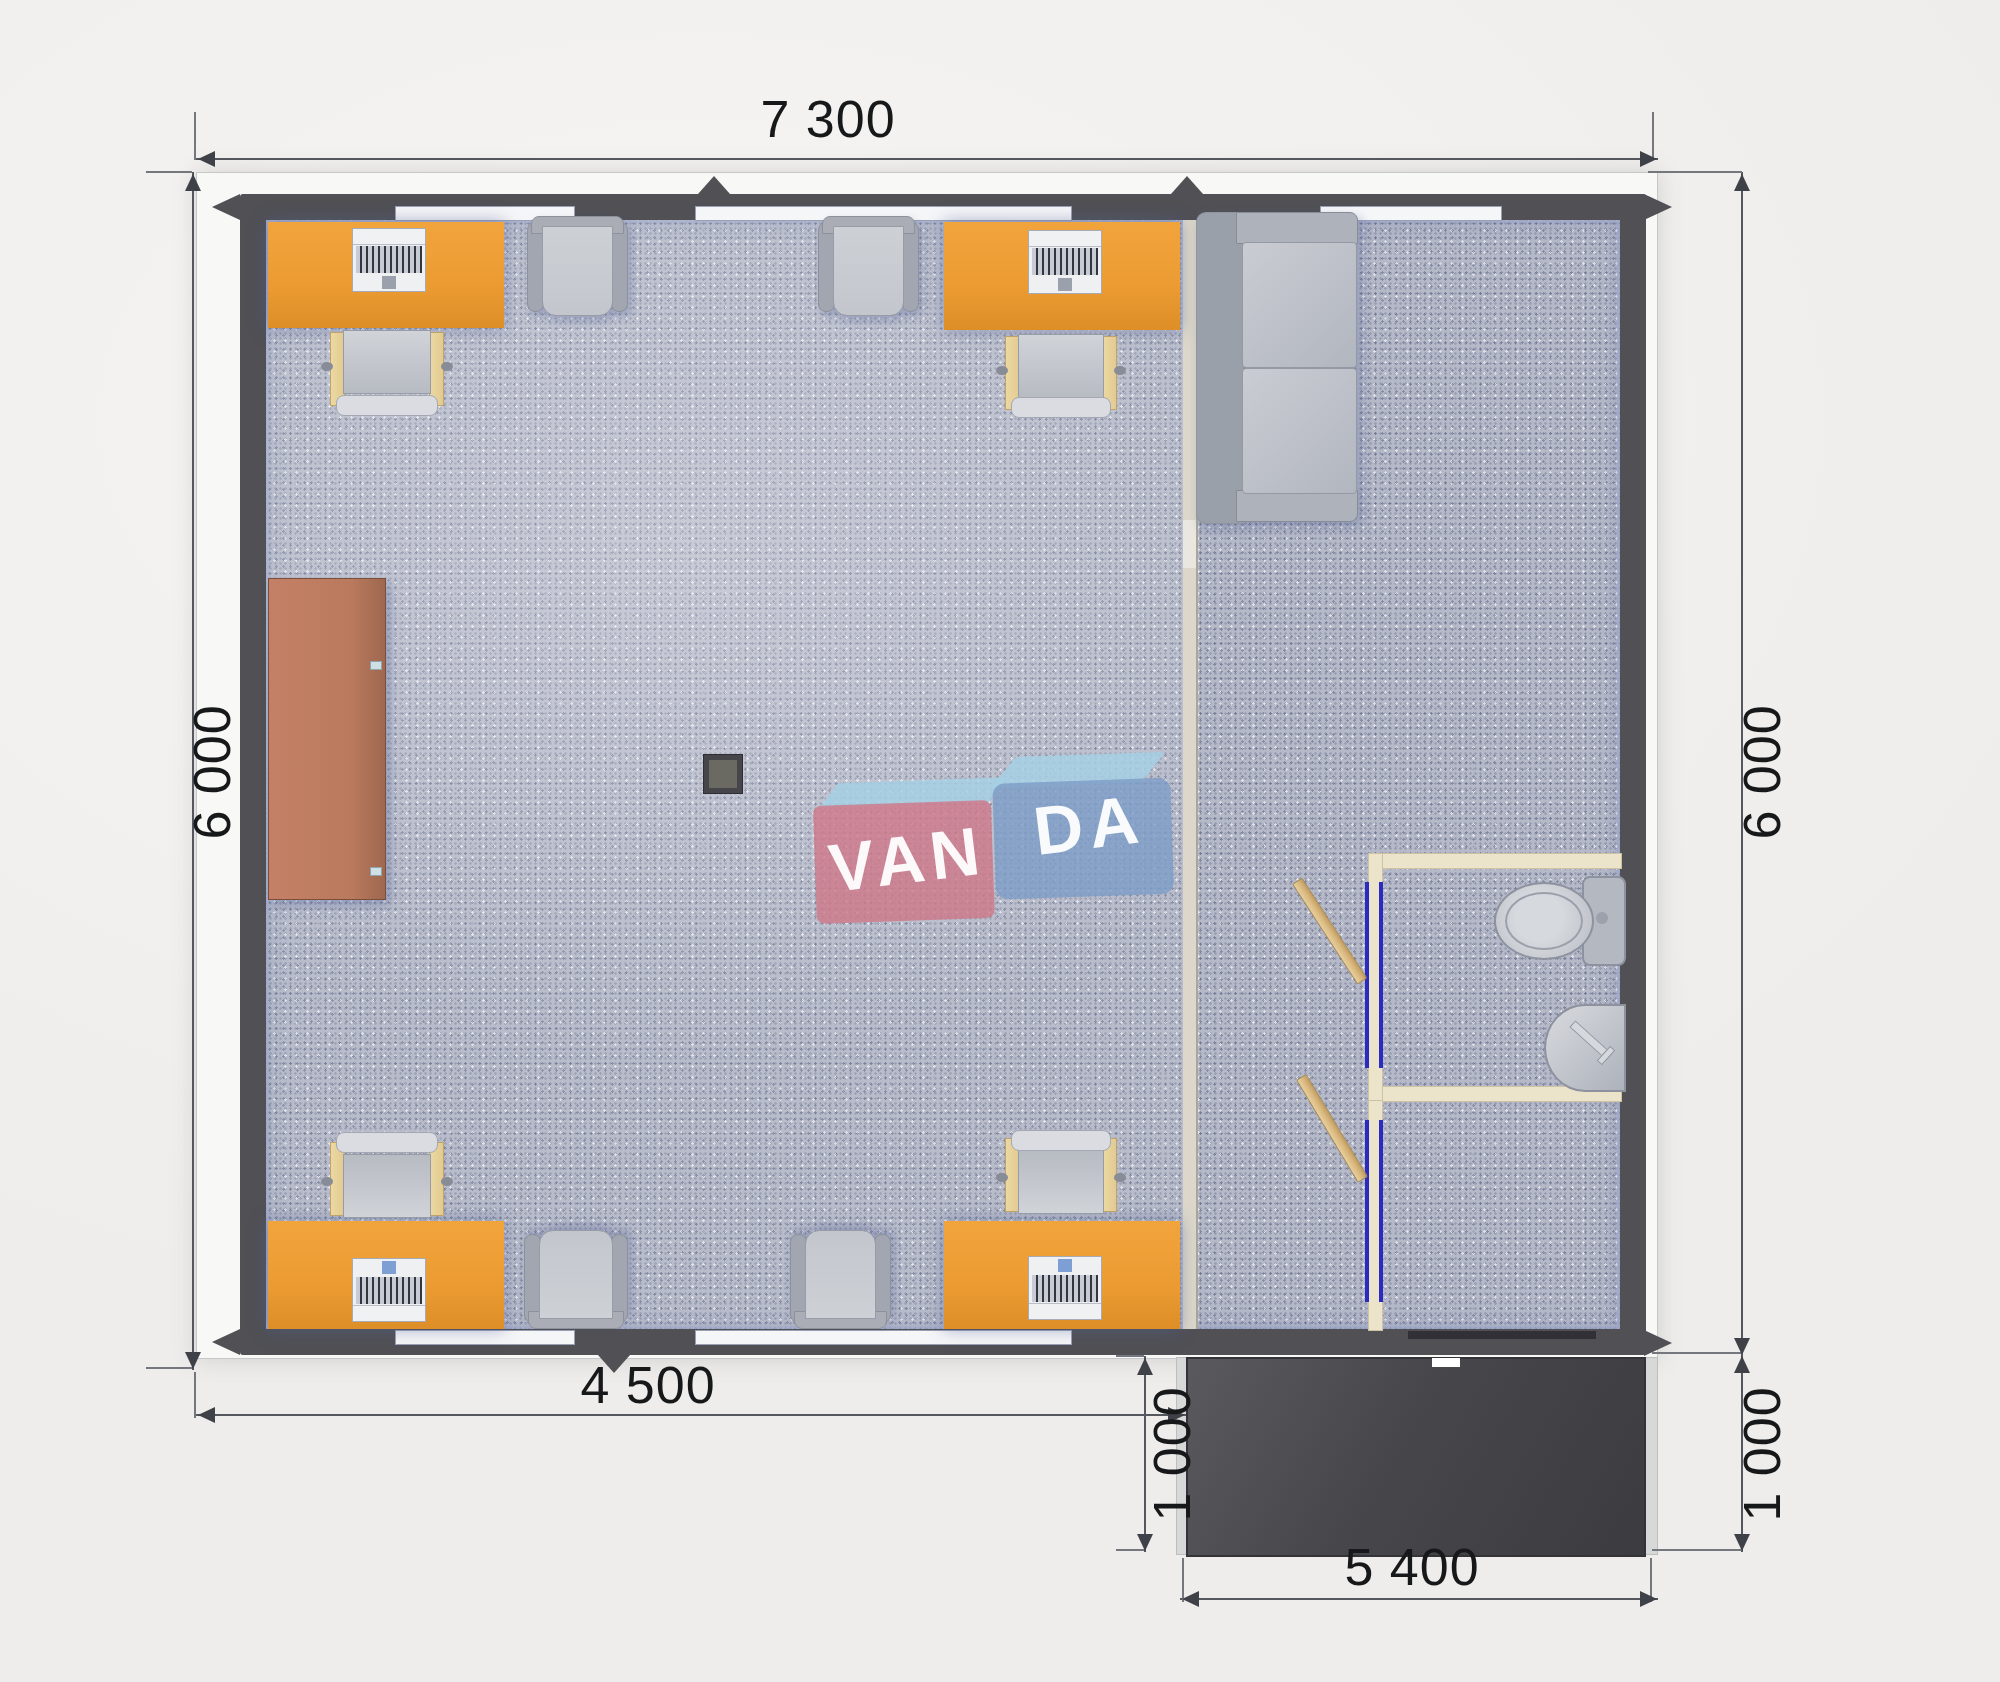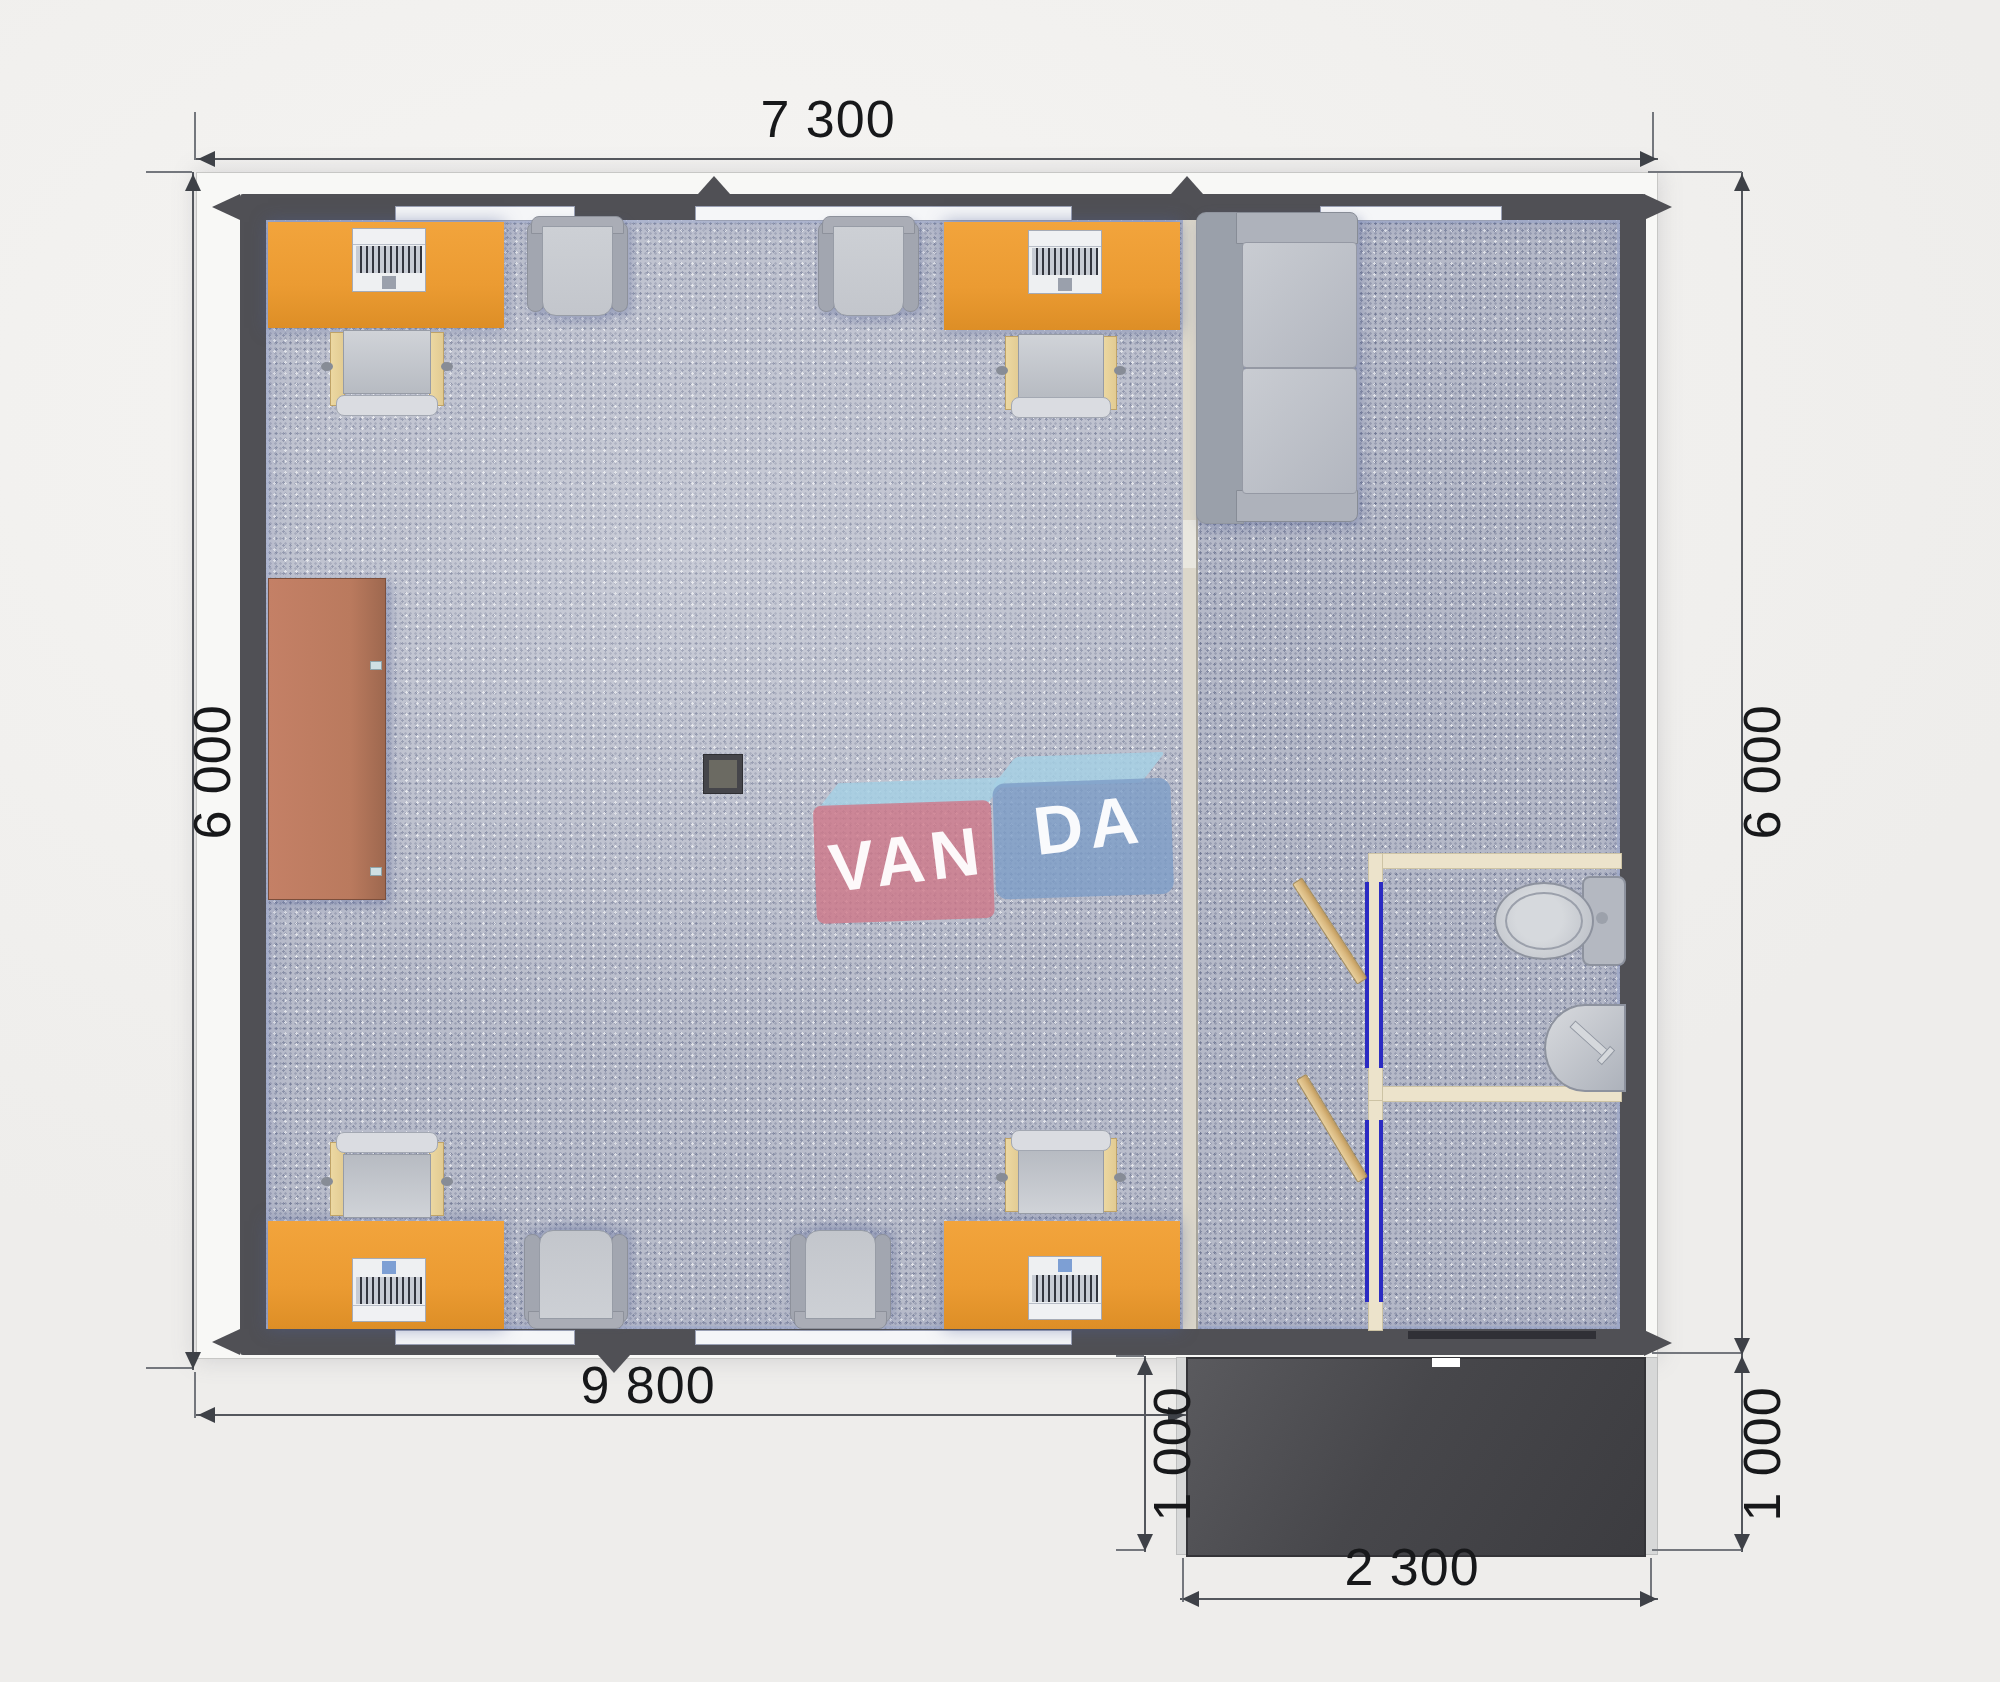--- a/index.html
+++ b/index.html
@@ -293,18 +293,18 @@
   <div class="arr l" style="left:198px;top:1407px;"></div>
   <div class="arr r" style="left:1168px;top:1407px;"></div>
   <div class="arr u" style="left:1137px;top:1358px;"></div>
   <div class="arr d" style="left:1137px;top:1534px;"></div>
   <div class="arr l" style="left:1182px;top:1591px;"></div>
   <div class="arr r" style="left:1640px;top:1591px;"></div>
 
   <div class="dimtext" style="left:678px;top:92px;">7 300</div>
   <div class="dimtext v" style="left:62px;top:745px;">6 000</div>
   <div class="dimtext v" style="left:1612px;top:745px;">6 000</div>
-  <div class="dimtext" style="left:498px;top:1358px;">9 800</div>
+  <div class="dimtext" style="left:498px;top:1358px;">4 500</div>
   <div class="dimtext v" style="left:1022px;top:1427px;">1 000</div>
   <div class="dimtext v" style="left:1612px;top:1427px;">1 000</div>
-  <div class="dimtext" style="left:1262px;top:1540px;">2 300</div>
+  <div class="dimtext" style="left:1262px;top:1540px;">5 400</div>
 
 </div>
 
 </body></html>

